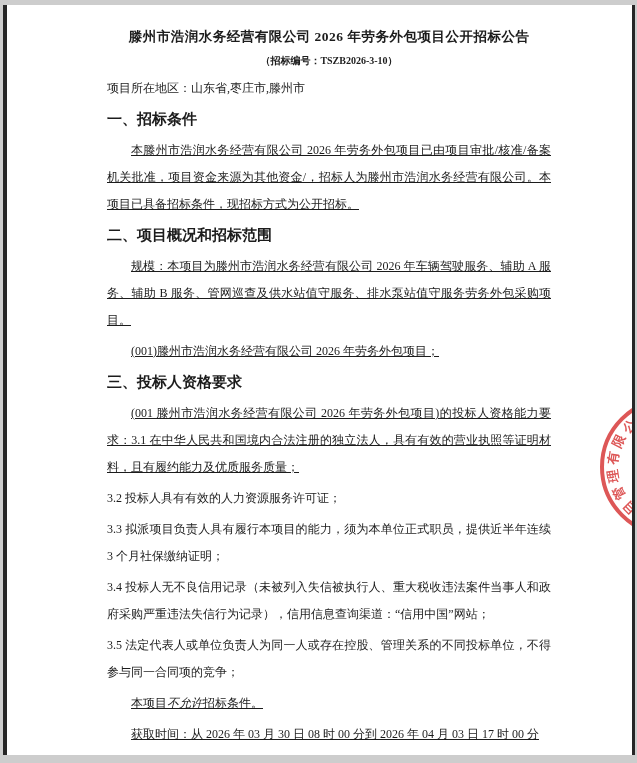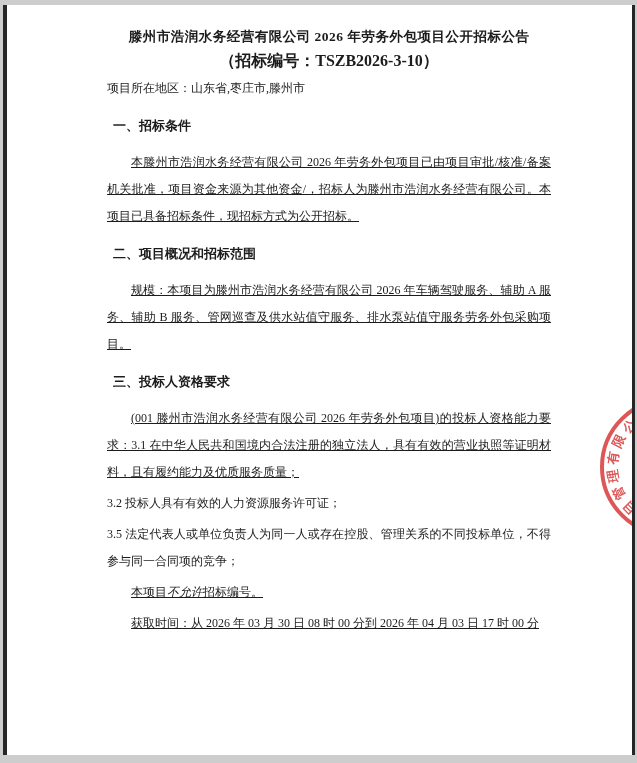--- a/index.html
+++ b/index.html
@@ -16,26 +16,26 @@
     border-left:4px solid #262626;
     border-right:3px solid #262626;
     overflow:hidden;
   }
   .content { position:absolute; left:96px; right:77px; top:0; }
   .doc-title {
     margin:22px 0 0; font-size:13.5px; font-weight:bold;
     text-align:center; line-height:20px; letter-spacing:0.5px;
   }
   .doc-subtitle {
-    margin:4px 0 0; font-size:16px; font-weight:bold;
+    margin:4px 0 0; font-size:10px; font-weight:bold;
     text-align:center; line-height:20px;
   }
   .location { margin-top:32px; }
   .content p { margin:4px; font-size:12px; line-height:27px; text-align:justify; }
-  .content h2 { margin:10px; font-size:13px; font-weight:bold; line-height:27px; }
+  .content h2 { margin:4px; font-size:15px; font-weight:bold; line-height:27px; }
   .indent { text-indent:2em;text-decoration:underline; }
   .em-italic { font-style:italic; }
   .seal {
     position:absolute; left:588px; top:386px; width:45px; height:150px;
     pointer-events:none; opacity:0.88;
   }
   .seal text { font-family:"Liberation Serif","DejaVu Serif",serif; font-weight:bold; }
 </style>
 </head>
 <body>
@@ -47,26 +47,29 @@
       <h1 class="doc-title">滕州市浩润水务经营有限公司 2026 年劳务外包项目公开招标公告</h1>
       <div class="doc-subtitle">（招标编号：TSZB2026-3-10）</div>
 
       <p class="location">项目所在地区：山东省,枣庄市,滕州市</p>
 
       <h2>一、招标条件</h2>
       <p class="indent">本滕州市浩润水务经营有限公司 2026 年劳务外包项目已由项目审批/核准/备案机关批准，项目资金来源为其他资金/，招标人为滕州市浩润水务经营有限公司。本项目已具备招标条件，现招标方式为公开招标。</p>
 
       <h2>二、项目概况和招标范围</h2>
       <p class="indent">规模：本项目为滕州市浩润水务经营有限公司 2026 年车辆驾驶服务、辅助 A 服务、辅助 B 服务、管网巡查及供水站值守服务、排水泵站值守服务劳务外包采购项目。</p>
+      <p class="indent">(001)滕州市浩润水务经营有限公司 2026 年劳务外包项目；</p>
 
       <h2>三、投标人资格要求</h2>
       <p class="indent">(001 滕州市浩润水务经营有限公司 2026 年劳务外包项目)的投标人资格能力要求：3.1 在中华人民共和国境内合法注册的独立法人，具有有效的营业执照等证明材料，且有履约能力及优质服务质量；</p>
       <p>3.2 投标人具有有效的人力资源服务许可证；</p>
+      <p>3.3 拟派项目负责人具有履行本项目的能力，须为本单位正式职员，提供近半年连续 3 个月社保缴纳证明；</p>
+      <p>3.4 投标人无不良信用记录（未被列入失信被执行人、重大税收违法案件当事人和政府采购严重违法失信行为记录），信用信息查询渠道：“信用中国”网站；</p>
       <p>3.5 法定代表人或单位负责人为同一人或存在控股、管理关系的不同投标单位，不得参与同一合同项的竞争；</p>
-      <p class="indent"><span>本项目</span><span class="em-italic">不允许</span><span>招标编号。</span></p>
+      <p class="indent"><span>本项目</span><span class="em-italic">不允许</span><span>招标条件。</span></p>
 
       <p class="indent">获取时间：从 2026 年 03 月 30 日 08 时 00 分到 2026 年 04 月 03 日 17 时 00 分</p>
 
     </div>
 
     <svg class="seal" viewBox="0 0 45 150">
       <circle cx="75" cy="76" r="68" fill="none" stroke="#d94040" stroke-width="4"></circle>
       <g fill="#d94040" font-size="13">
         <text x="37.5" y="113.5" transform="rotate(225 37.5 113.5)" text-anchor="middle">目</text>
         <text x="27.8" y="100.1" transform="rotate(243 27.8 100.1)" text-anchor="middle">管</text>

